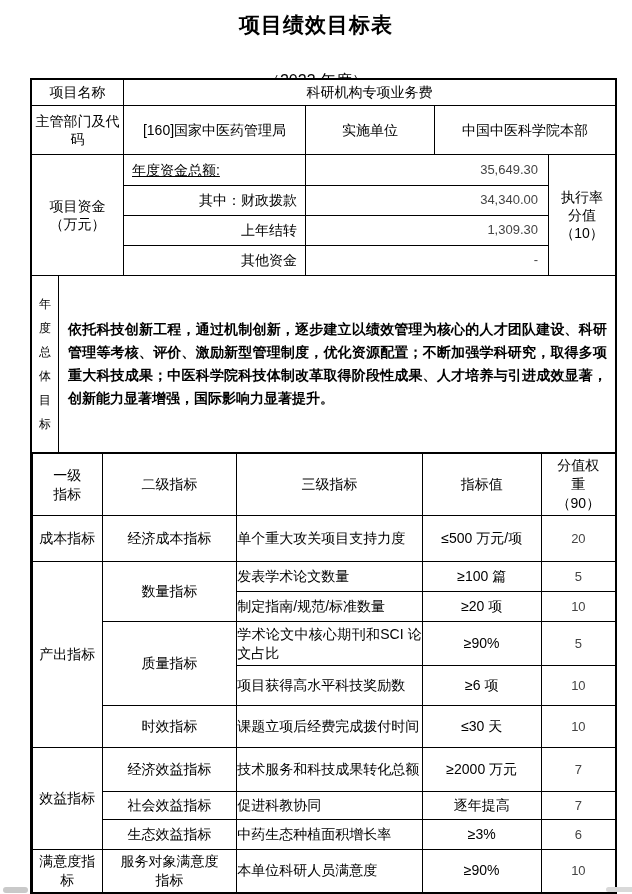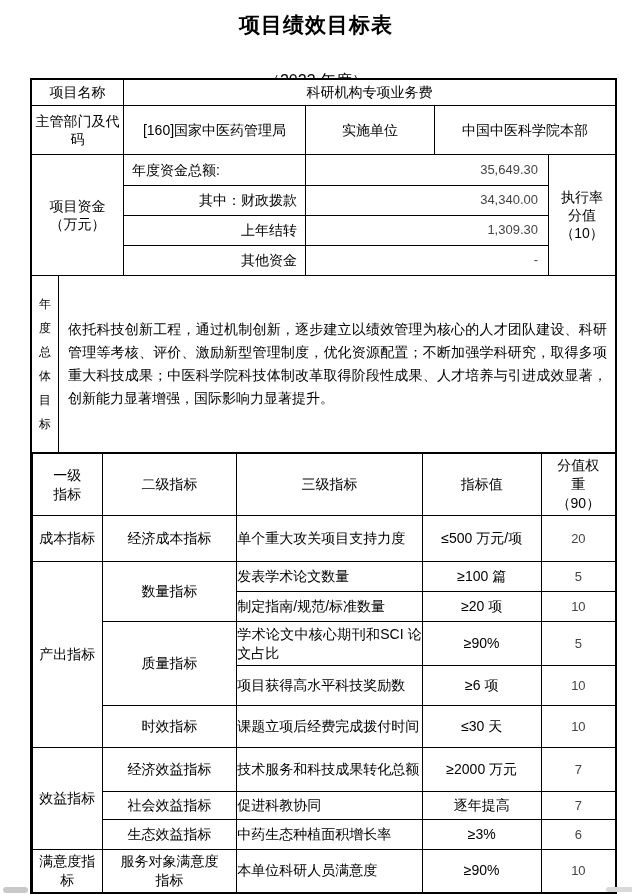--- a/index.html
+++ b/index.html
@@ -20,28 +20,28 @@
   .bl{border-left:1px solid var(--border);}
   .bt{border-top:1px solid var(--border);}
 
   .sec-a{grid-template-columns:91px 1fr;height:25px;}
   .sec-b{grid-template-columns:91px 182px 129px 1fr;height:49px;}
 
   .sec-fund{grid-template-columns:91px 182px 243px 1fr;grid-template-rows:repeat(4,30px);}
   .fund-label{grid-column:1;grid-row:1/5;}
   .fund-exec{grid-column:4;grid-row:1/5;}
   .fund-row-label{justify-content:flex-end;text-align:right;padding:0 8px;}
-  .fund-row-label.first{justify-content:flex-start;text-align:left;}
+  .fund-row-label.first{justify-content:flex-start;text-align:left;text-decoration:underline;}
   .fund-val{justify-content:flex-end;text-align:right;padding-right:10px;font-size:13px;color:var(--number);}
 
   .sec-goal{display:flex;height:176px;}
   .goal-label{width:26px;border-right:1px solid var(--border);display:flex;align-items:center;justify-content:center;flex:none;}
   .vtext{width:15px;word-break:break-all;text-align:center;font-size:12px;line-height:24px;}
   .goal-text{flex:1;display:flex;align-items:center;padding:0 8px 0 9px;box-sizing:border-box;}
-  .goal-text p{margin:0;line-height:23px;text-align:justify;}
+  .goal-text p{margin:0;line-height:23px;text-align:justify;font-weight:bold;}
 
   .sec-ind{display:flex;}
   .ind-label{width:26px;border-right:1px solid var(--border);display:flex;align-items:center;justify-content:center;flex:none;}
   .vtext-perf{line-height:28px;}
   .ind-table{flex:1;border-collapse:collapse;table-layout:fixed;width:100%;}
   .ind-table td{border:1px solid var(--border);white-space:pre-line;text-align:center;
     vertical-align:middle;padding:1px 4px;line-height:1.35;overflow:hidden;}
   .ind-table tr td:last-child{border-right:none;}
   .ind-table tr:last-child td{border-bottom:none;}
   .ind-table td.l1{padding:1px 6px;}

